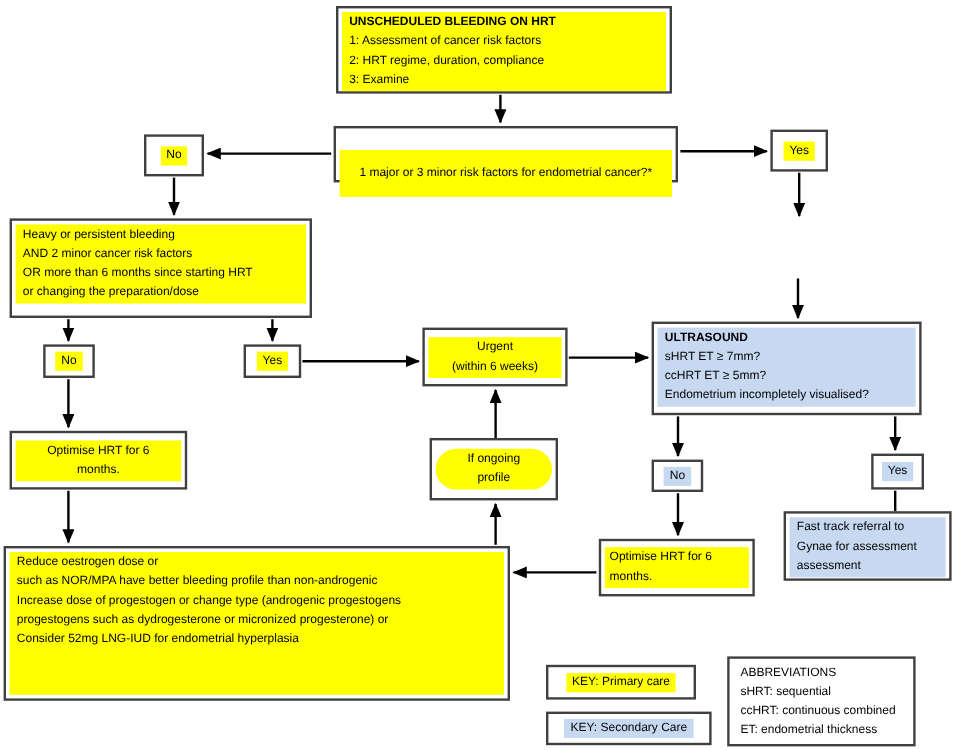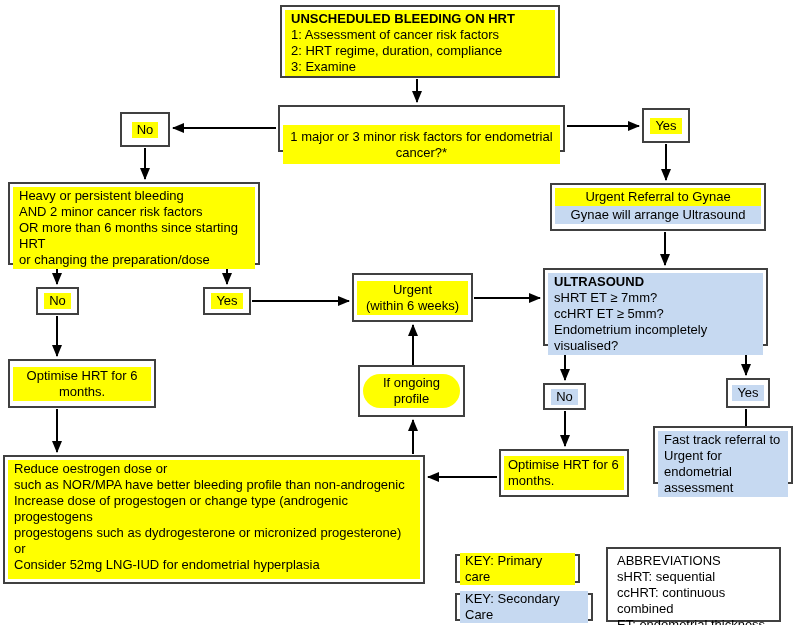--- a/index.html
+++ b/index.html
@@ -1,21 +1,21 @@
 <!DOCTYPE html>
 <html style="--yellow: #ffff00; --blue: #c6d9f1; --border: #404040;"><head>
 <meta charset="utf-8">
 <style>
   html,body{margin:0;padding:0;background:#ffffff;}
   #canvas{
     position:relative;
     width:803px;height:625px;
     background:#ffffff;
     font-family:"Liberation Sans", sans-serif;
-    font-size:13px;
+    font-size:10px;
     line-height:16px;
     color:#000;
     overflow:hidden;
   }
   #connectors{position:absolute;left:0;top:0;width:803px;height:625px;pointer-events:none;}
   .node{
     position:absolute;
     box-sizing:border-box;
     background:#fff;
     border:2px solid var(--border,#404040);
@@ -89,24 +89,20 @@
 
   <div class="node" style="left:8px;top:182px;width:252px;height:83px">
     <div class="hl yellow left-text stack">
       <div>Heavy or persistent bleeding</div>
       <div>AND 2 minor cancer risk factors</div>
       <div>OR more than 6 months since starting HRT</div>
       <div>or changing the preparation/dose</div>
     </div>
   </div>
 
-  <div class="node" style="left:550px;top:183px;width:216px;height:48px">
-    <div class="hl yellow center-text">Urgent Referral to Gynae</div>
-    <div class="hl blue center-text">Gynae will arrange Ultrasound</div>
-  </div>
 
   <div class="node flex-center" style="left:36px;top:287px;width:43px;height:28px">
     <span class="hl-inline yellow">No</span>
   </div>
 
   <div class="node flex-center" style="left:203px;top:287px;width:48px;height:28px">
     <span class="hl-inline yellow">Yes</span>
   </div>
 
   <div class="node flex-center" style="left:352px;top:273px;width:121px;height:49px">
@@ -160,34 +156,34 @@
   <div class="node flex-center" style="left:499px;top:449px;width:130px;height:48px">
     <div class="hl yellow left-text" style="width:100%;">
       <div>Optimise HRT for 6</div>
       <div>months.</div>
     </div>
   </div>
 
   <div class="node" style="left:653px;top:426px;width:140px;height:58px">
     <div class="hl blue left-text stack">
       <div>Fast track referral to</div>
-      <div>Urgent for endometrial</div>
+      <div>Gynae for assessment</div>
       <div>assessment</div>
     </div>
   </div>
 
   <div class="node flex-center" style="left:455px;top:554px;width:125px;height:29px">
     <span class="hl-inline yellow">KEY: Primary care</span>
   </div>
 
   <div class="node flex-center" style="left:455px;top:593px;width:138px;height:28px">
     <span class="hl-inline blue">KEY: Secondary Care</span>
   </div>
 
-  <div class="node" style="left:606px;top:547px;width:175px;height:75px">
+  <div class="node" style="left:606px;top:547px;width:157px;height:75px">
     <div class="left-text stack" style="padding:1px 4px;">
       <div>ABBREVIATIONS</div>
       <div>sHRT: sequential</div>
       <div>ccHRT: continuous combined</div>
       <div>ET: endometrial thickness</div>
     </div>
   </div>
 
 </div>
 

